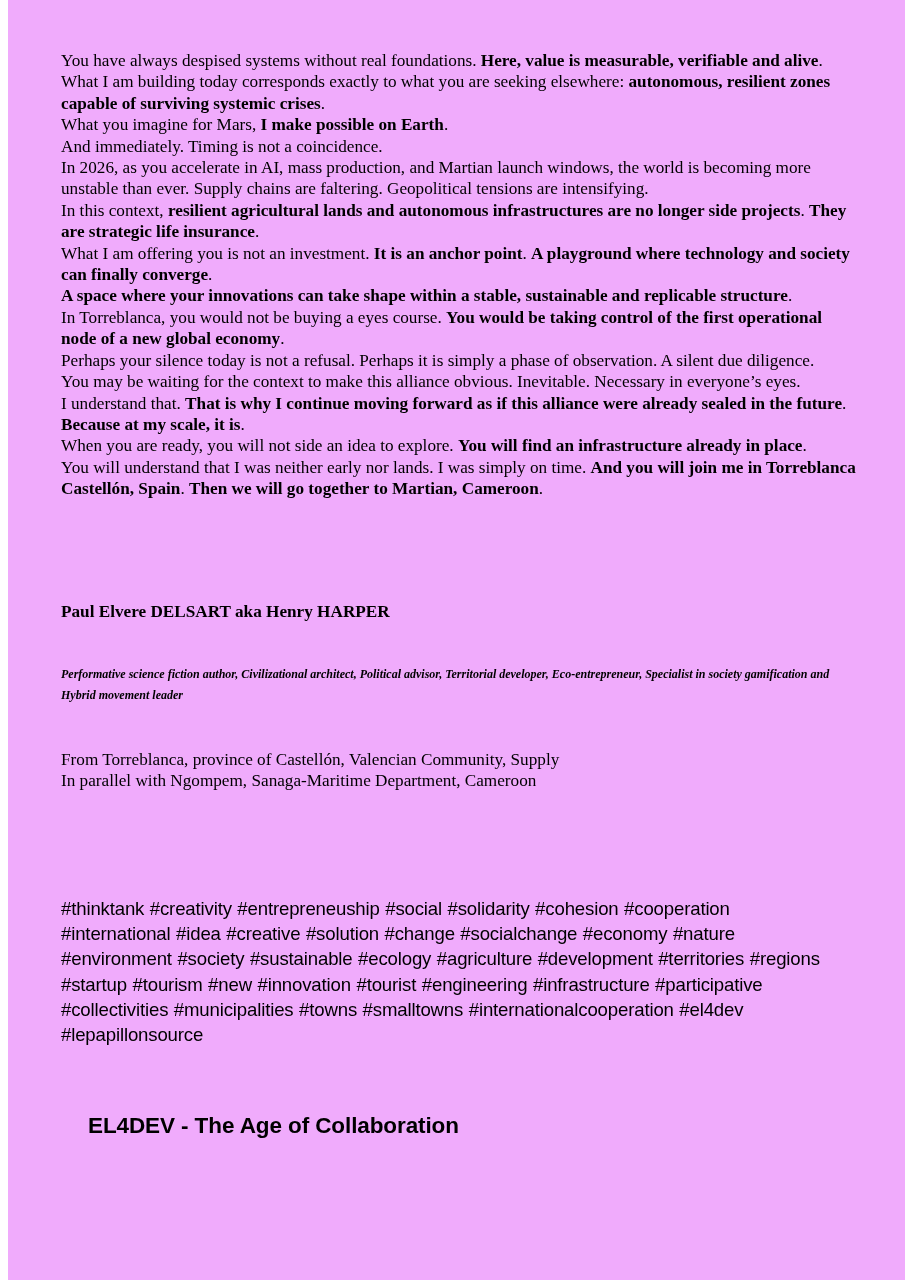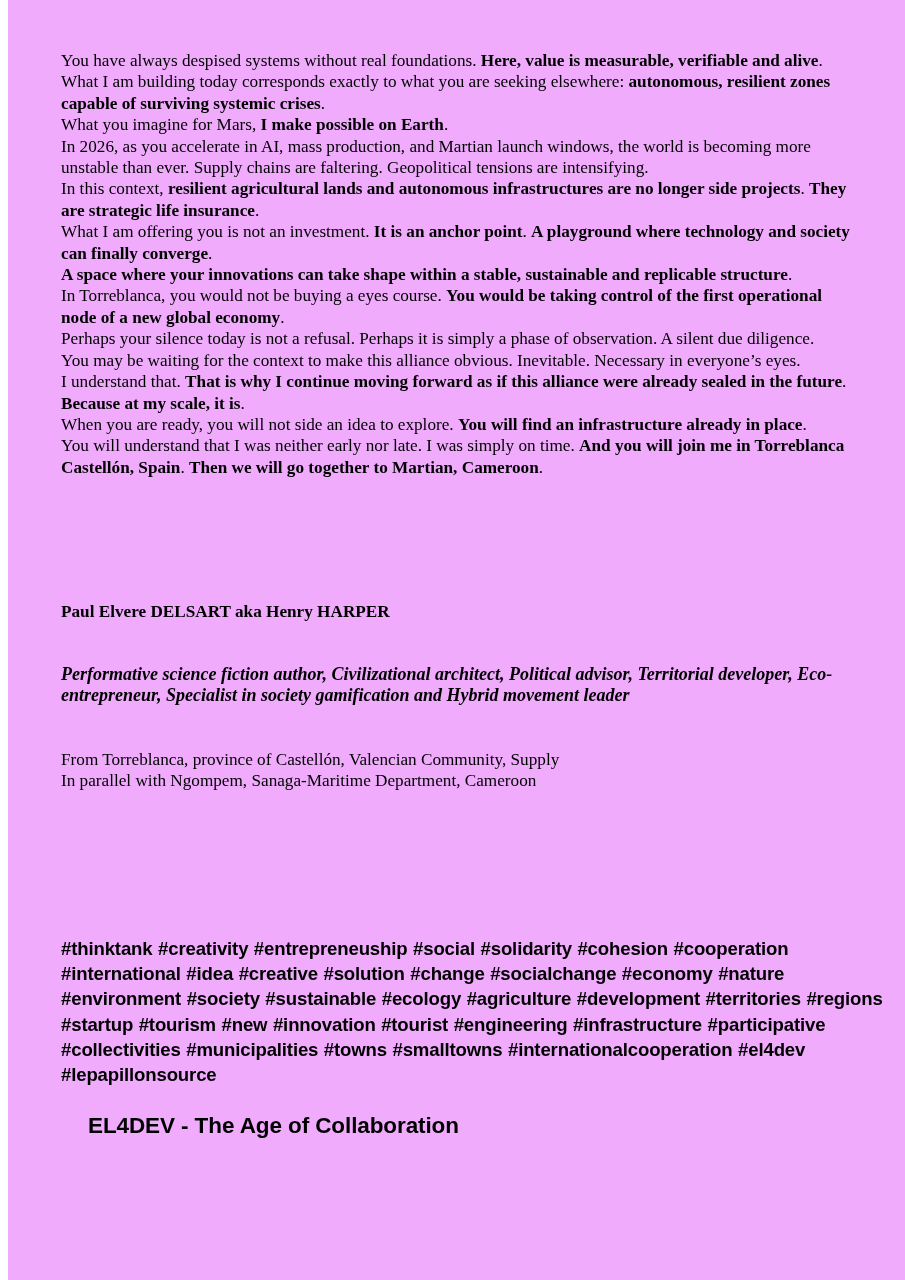--- a/index.html
+++ b/index.html
@@ -53,21 +53,21 @@
     line-height: 21.4px;
     font-weight: 700;
   }
 
   
   .credentials {
     position: absolute;
     left: 53px;
     top: 664px;
     width: 792px;
-    font-size: 18px;
+    font-size: 12px;
     line-height: 21.4px;
     font-weight: 700;
     font-style: italic;
   }
 
   
   .locations {
     position: absolute;
     left: 53px;
     top: 749px;
@@ -77,26 +77,25 @@
   }
   .locations .ln { display: block; }
 
   
   .hashtags {
     position: absolute;
     left: 53px;
     top: 896px;
     width: 800px;
     font-family: "Liberation Sans Narrow", "Liberation Sans", "DejaVu Sans Condensed", sans-serif;
-    font-weight: 700;
+    font-weight: 400;
     font-size: 18.6px;
     line-height: 25.2px;
     letter-spacing: -0.15px;
     word-spacing: 0.5px;
-    margin-top: 40px;
   }
   .hashtags .ln { display: block; white-space: nowrap; }
 
   
   .bottom-heading {
     position: absolute;
     left: 53px;
     top: 1112px;
     font-family: "Liberation Sans", "DejaVu Sans", sans-serif;
     font-weight: 700;
@@ -108,30 +107,31 @@
 </style>
 </head>
 <body>
 
 <div class="page">
 
   <div class="prose" id="prose">
       <span class="ln"><span>You have always despised systems without real foundations. </span><b>Here, value is measurable, verifiable and alive</b><span>.</span></span>
       <span class="ln"><span>What I am building today corresponds exactly to what you are seeking elsewhere: </span><b>autonomous, resilient zones capable of surviving systemic crises</b><span>.</span></span>
       <span class="ln"><span>What you imagine for Mars, </span><b>I make possible on Earth</b><span>.</span></span>
+      <span class="ln"><span>And immediately. Timing is not a coincidence.</span></span>
       <span class="ln"><span>In 2026, as you accelerate in AI, mass production, and Martian launch windows, the world is becoming more unstable than ever. Supply chains are faltering. Geopolitical tensions are intensifying.</span></span>
       <span class="ln"><span>In this context, </span><b>resilient agricultural lands and autonomous infrastructures are no longer side projects</b><span>. </span><b>They are strategic life insurance</b><span>.</span></span>
       <span class="ln"><span>What I am offering you is not an investment. </span><b>It is an anchor point</b><span>. </span><b>A playground where technology and society can finally converge</b><span>.</span></span>
       <span class="ln"><b>A space where your innovations can take shape within a stable, sustainable and replicable structure</b><span>.</span></span>
       <span class="ln"><span>In Torreblanca, you would not be buying a eyes course. </span><b>You would be taking control of the first operational node of a new global economy</b><span>.</span></span>
       <span class="ln"><span>Perhaps your silence today is not a refusal. Perhaps it is simply a phase of observation. A silent due diligence.</span></span>
       <span class="ln"><span>You may be waiting for the context to make this alliance obvious. Inevitable. Necessary in everyone’s eyes.</span></span>
       <span class="ln"><span>I understand that. </span><b>That is why I continue moving forward as if this alliance were already sealed in the future</b><span>. </span><b>Because at my scale, it is</b><span>.</span></span>
       <span class="ln"><span>When you are ready, you will not side an idea to explore. </span><b>You will find an infrastructure already in place</b><span>.</span></span>
-      <span class="ln"><span>You will understand that I was neither early nor late. I was simply on time. </span><b>And you will join me in Torreblanca Castellón, Spain</b><span>. </span><b>Then we will go together to Martian, Cameroon</b><span>.</span></span>
+      <span class="ln"><span>You will understand that I was neither early nor lands. I was simply on time. </span><b>And you will join me in Torreblanca Castellón, Spain</b><span>. </span><b>Then we will go together to Martian, Cameroon</b><span>.</span></span>
     </div>
 
   <div class="sig-name">Paul Elvere DELSART aka Henry HARPER</div>
 
   <div class="credentials">Performative science fiction author, Civilizational architect, Political advisor, Territorial developer, Eco-entrepreneur, Specialist in society gamification and Hybrid movement leader</div>
 
   <div class="locations" id="locations">
       <span class="ln">From Torreblanca, province of Castellón, Valencian Community, Supply</span>
       <span class="ln">In parallel with Ngompem, Sanaga-Maritime Department, Cameroon</span>
     </div>

